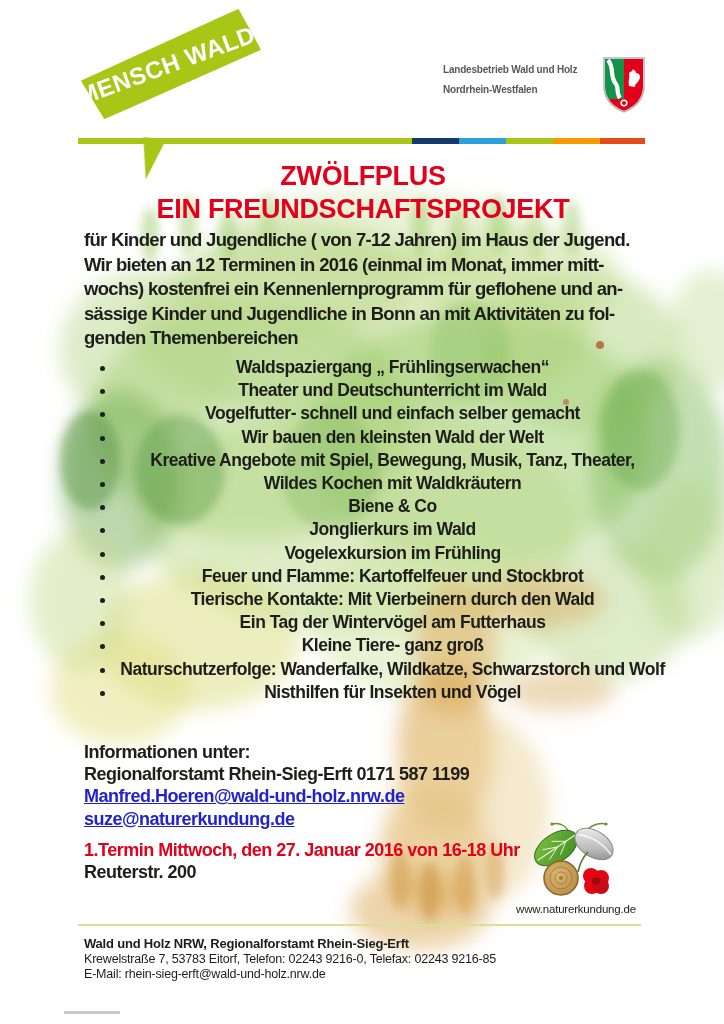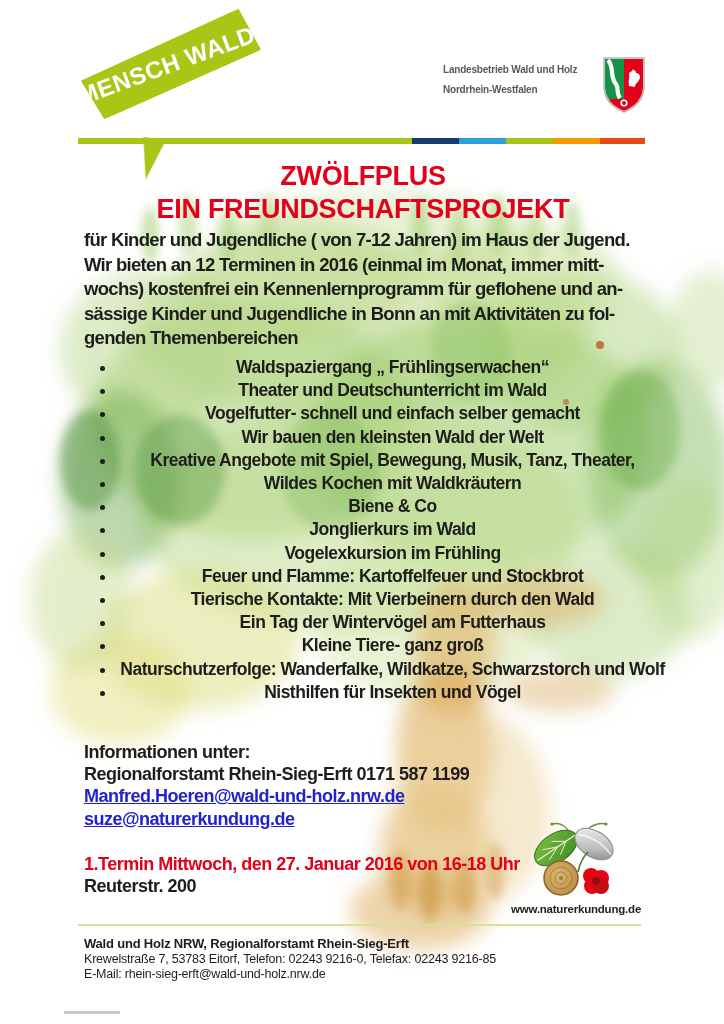--- a/index.html
+++ b/index.html
@@ -52,25 +52,25 @@
   .bullets{left:84px;top:356px;width:584px;}
   .bullets ul{margin:0;padding:0 0 0 33px;list-style:disc;text-align:center;}
   .bullets li{font-size:17.5px;font-weight:bold;line-height:23.2px;letter-spacing:-.5px;}
 
   
   .contact{left:84px;top:741px;font-size:18px;font-weight:bold;line-height:22.2px;letter-spacing:-.5px;}
   .contact a{color:var(--link-blue,#2222cc);text-decoration:underline;}
 
   
   .event{left:84px;top:840px;font-size:18px;font-weight:bold;line-height:21.8px;letter-spacing:-.5px;}
-  .event .date{color:var(--title-red,#e2001a);white-space:nowrap;margin-top:14px;}
+  .event .date{color:var(--title-red,#e2001a);white-space:nowrap;}
 
   
   .partner-logo{left:528px;top:814px;}
-  .partner-site{left:506px;top:903px;width:140px;text-align:center;font-size:11.5px;font-weight:bold;letter-spacing:-.2px;}
+  .partner-site{left:506px;top:903px;width:140px;text-align:center;font-size:11.5px;font-weight:normal;letter-spacing:-.2px;}
 
   
   .footer-line{left:78px;top:924px;width:563px;height:2px;background:var(--footer-line,#d8e297);}
   .footer{left:84px;top:936px;width:560px;}
   .footer .f1{font-size:13px;font-weight:bold;line-height:16px;letter-spacing:-.2px;}
   .footer .f2,.footer .f3{font-size:12.5px;line-height:14.8px;letter-spacing:-.2px;}
 
   .artifact{left:64px;top:1011px;width:56px;height:3px;background:#c9c9c9;}
 </style>
 </head>

